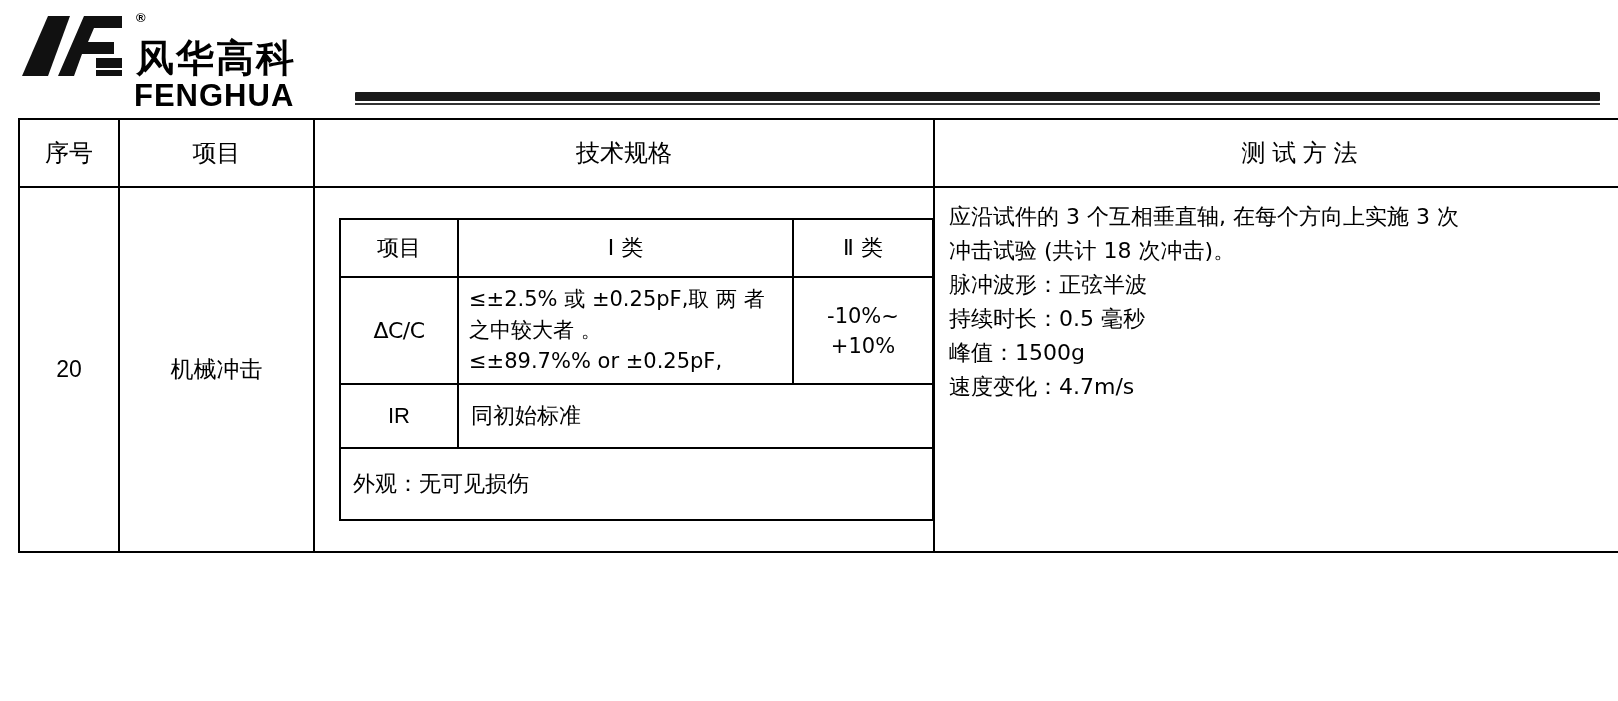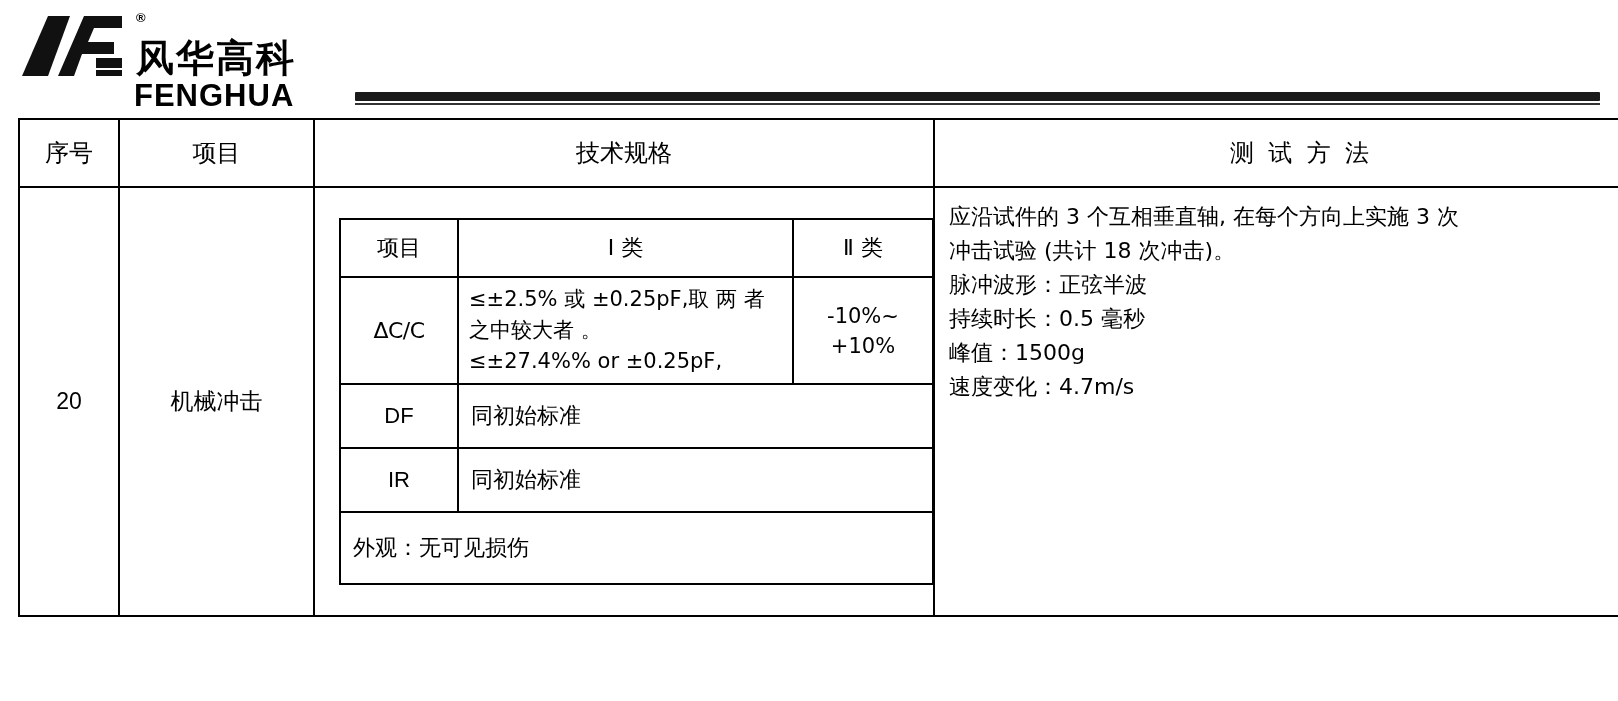--- a/index.html
+++ b/index.html
@@ -103,21 +103,21 @@
   }
   table.main > thead > tr > th,
   table.main > tbody > tr > td {
     border: 2px solid #000;
   }
   table.main th {
     font-weight: normal;
     font-size: 24px;
     height: 68px;
     text-align: center;
-    font-family: Liberation Mono, monospace;
+    font-family: Liberation Sans, sans-serif;
   }
   .col-no   { width: 100px; }
   .col-item { width: 195px; }
   .col-spec { width: 620px; }
   .col-test { width: 731px; }
 
   td.no-cell {
     text-align: center;
     vertical-align: middle;
     font-size: 23px;
@@ -242,30 +242,26 @@
                 <tr class="spec-head">
               <td class="sp-label">项目</td>
               <td class="sp-c1">Ⅰ 类</td>
               <td class="sp-c2">Ⅱ 类</td>
             </tr>
             <tr class="row-dcc">
               <td class="sp-label dcc-label">ΔC/C</td>
               <td class="sp-c1 dcc-val">
                 <div class="ln">≤±2.5% 或 ±0.25pF,取 两 者</div>
                 <div class="ln">之中较大者 。</div>
-                <div class="ln">≤±27.4%% or ±0.25pF,</div>
+                <div class="ln">≤±89.7%% or ±0.25pF,</div>
               </td>
               <td class="sp-c2 sp-c2-val">
                 <div>-10%~</div>
                 <div>+10%</div>
               </td>
-            </tr>
-            <tr class="row-df">
-              <td class="sp-label">DF</td>
-              <td class="plain-val" colspan="2">同初始标准</td>
             </tr>
             <tr class="row-ir">
               <td class="sp-label">IR</td>
               <td class="plain-val" colspan="2">同初始标准</td>
             </tr>
             <tr class="appearance">
               <td colspan="3">外观：无可见损伤</td>
             </tr>
           </tbody>
             </table>

